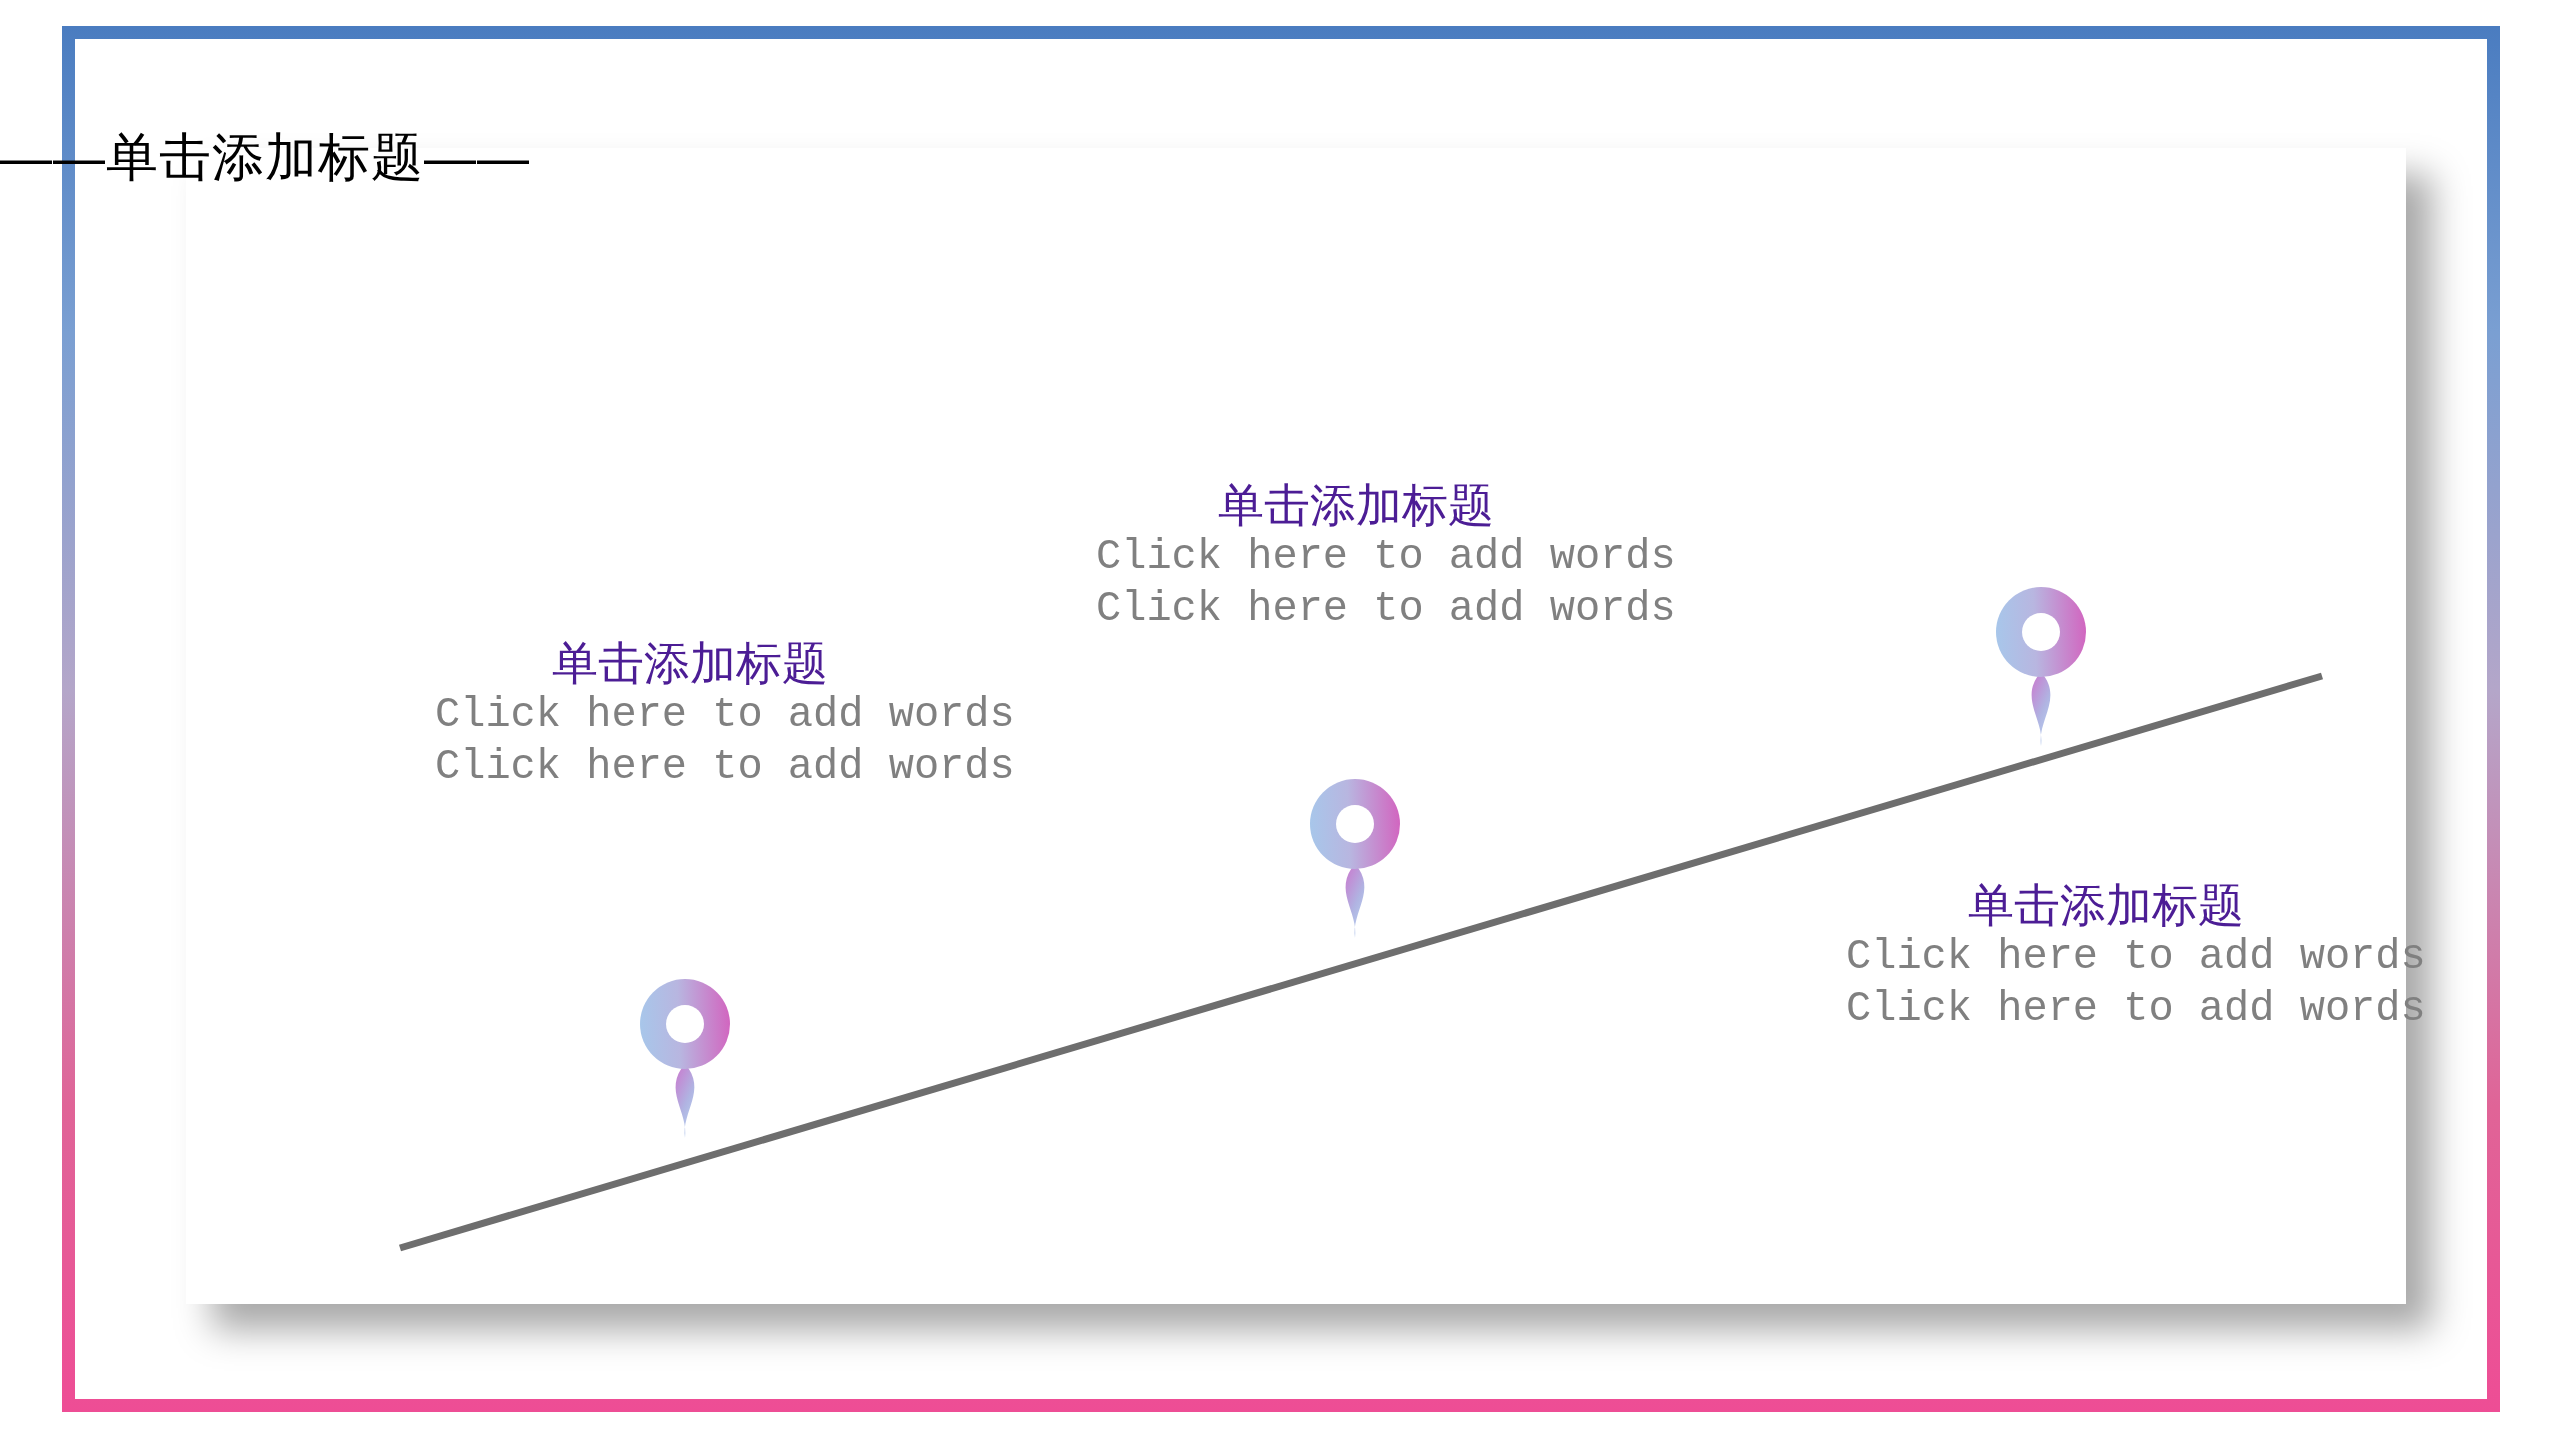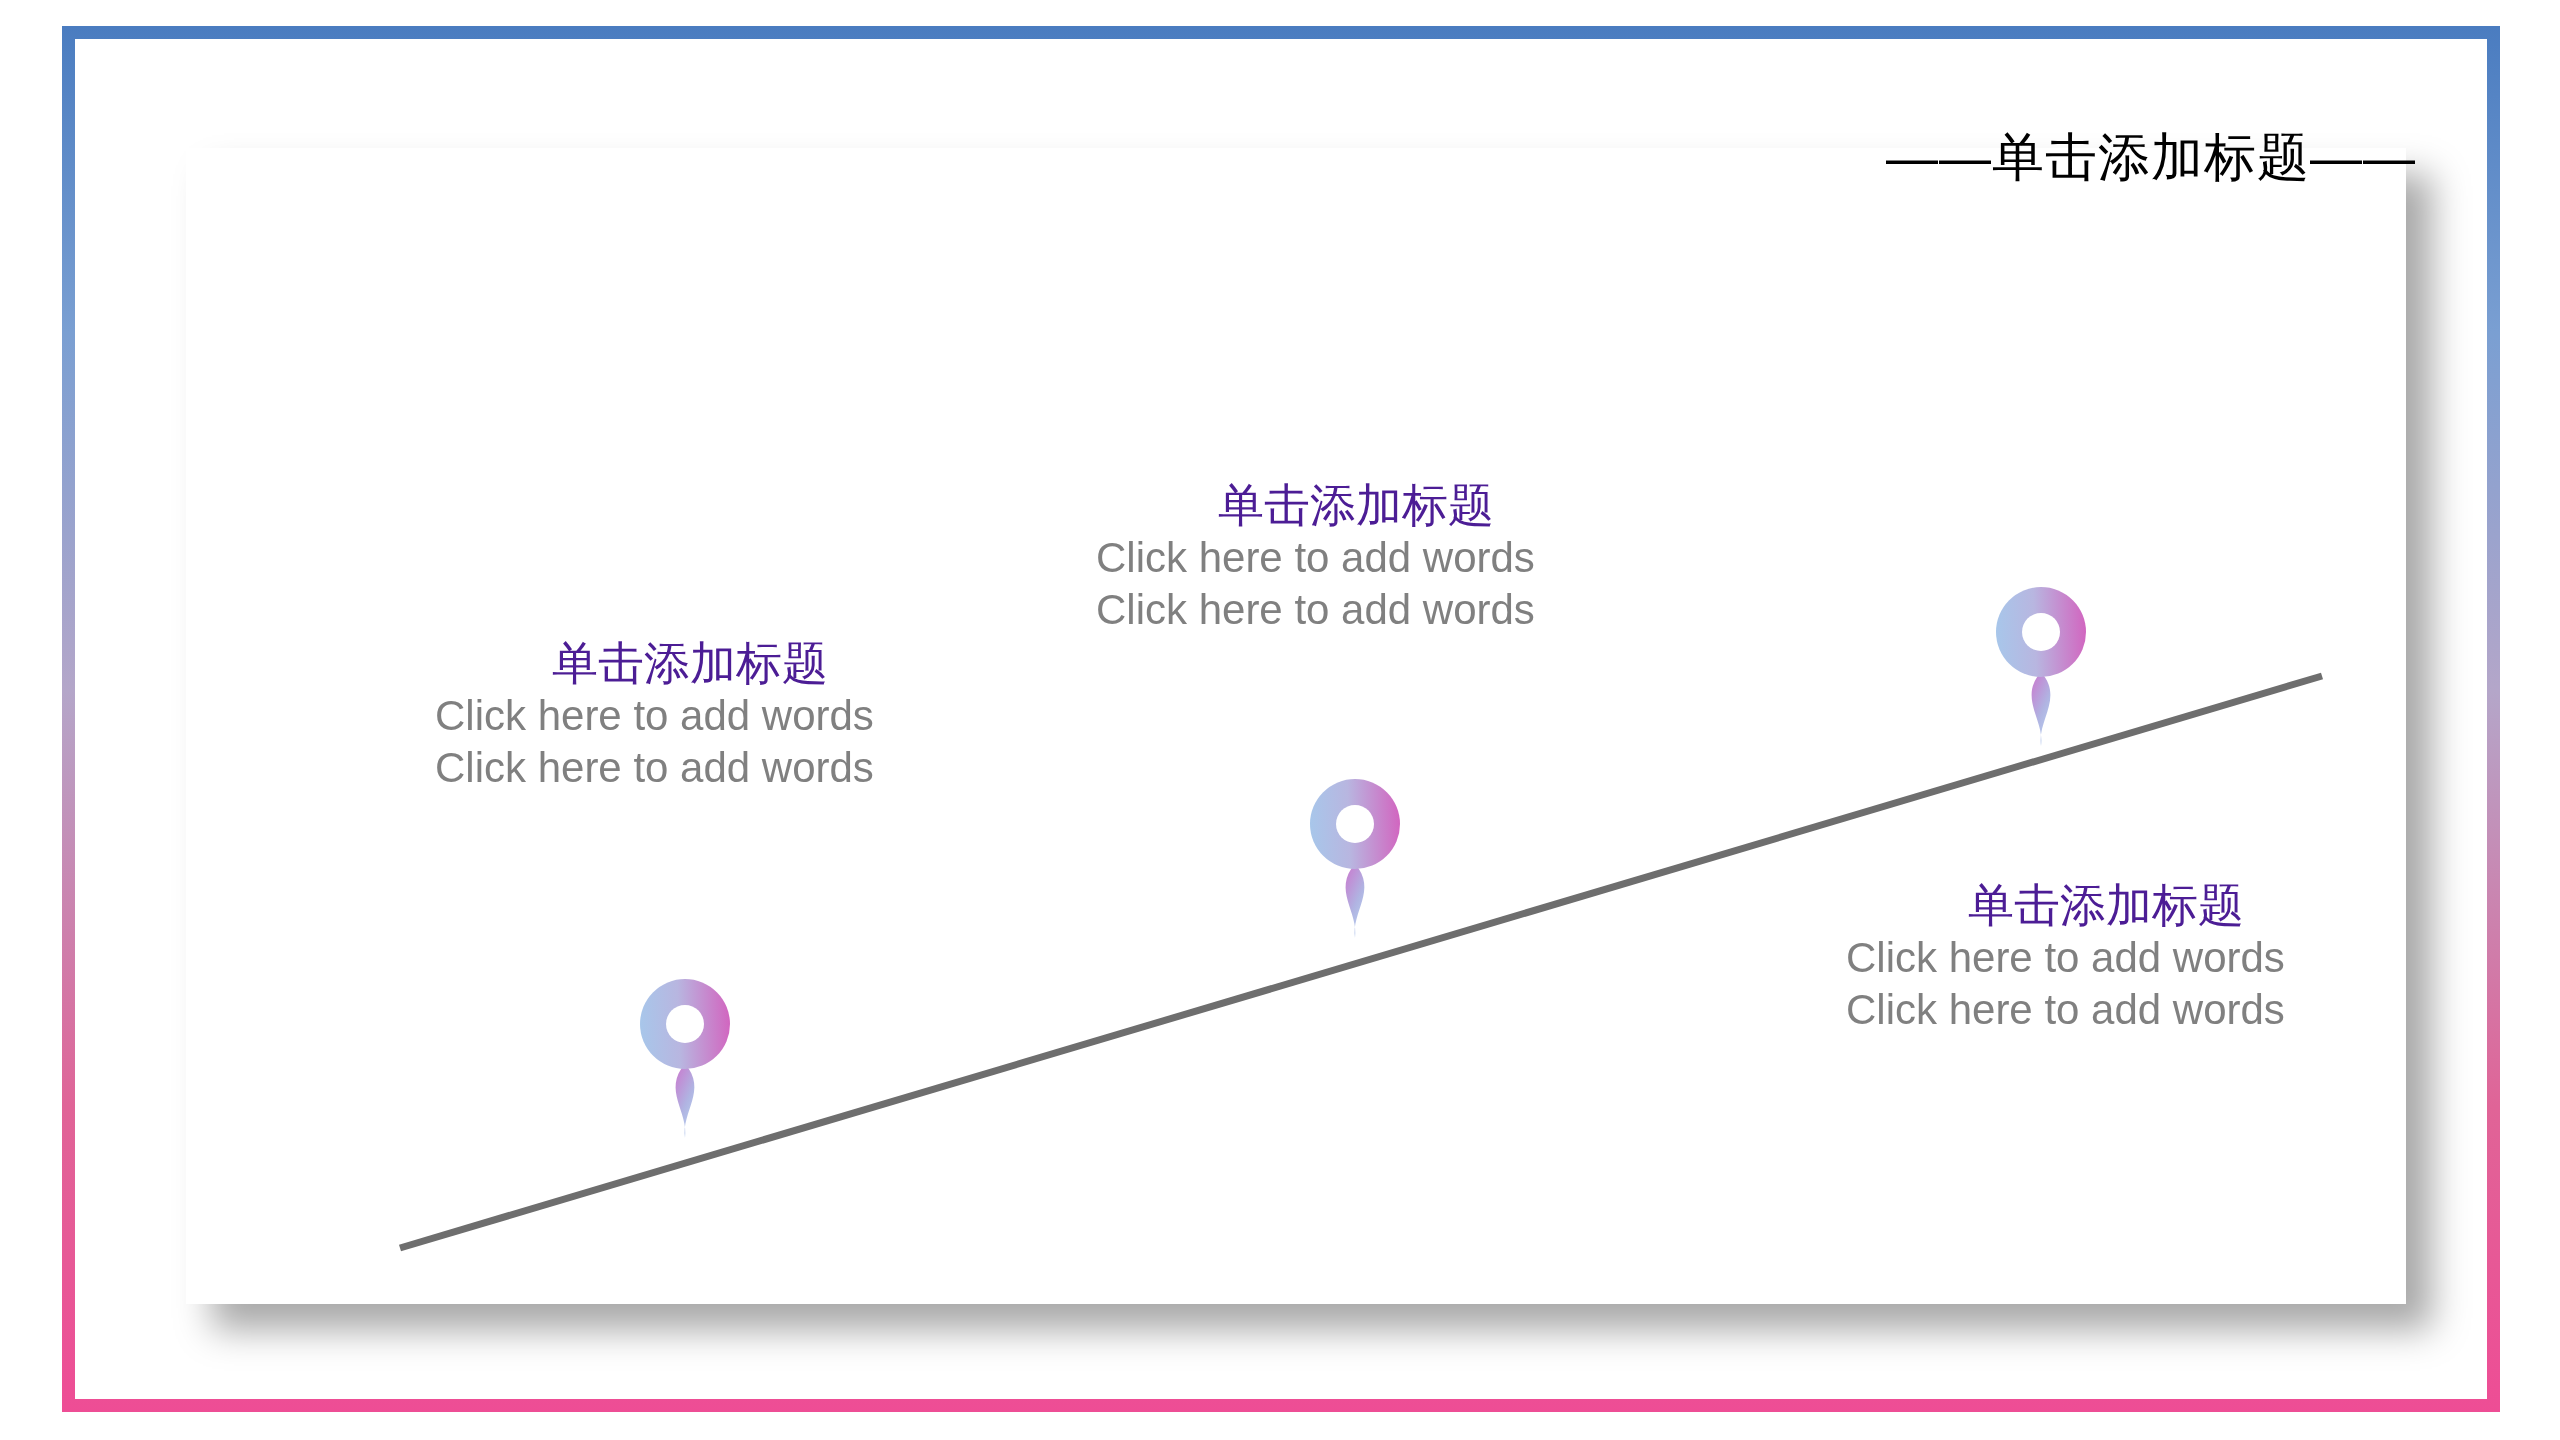--- a/index.html
+++ b/index.html
@@ -46,21 +46,21 @@
     background: #ffffff;
     box-shadow: 26px 26px 34px rgba(0,0,0,0.34);
   }
 
   
   .title {
     position: absolute;
     left: 0;
     top: 128px;
     width: 2416px;
-    text-align: right;
+    text-align: left;
     font-size: 52px;
     line-height: 1.15;
     letter-spacing: 1px;
     color: #000000;
     white-space: nowrap;
   }
 
   
   .trendline { position: absolute; left: 0; top: 0; width: 2560px; height: 1440px; pointer-events: none; }
 
@@ -74,20 +74,21 @@
     font-size: 46px;
     line-height: 1.18;
     color: #4c1d95;
     white-space: nowrap;
   }
   .block .bl {
     font-size: 42px;
     line-height: 1.22;
     color: #808080;
     white-space: nowrap;
+    font-family: Liberation Mono, monospace;
   }
 
   .block-1 { left: 435px; top: 636px; }
   .block-1 .bt { text-align: center; width: 510px; margin-left: 0; }
   .block-2 { left: 1096px; top: 478px; }
   .block-2 .bt { text-align: center; width: 520px; }
   .block-3 { left: 1846px; top: 878px; }
   .block-3 .bt { text-align: center; width: 520px; }
 </style>
 </head>

